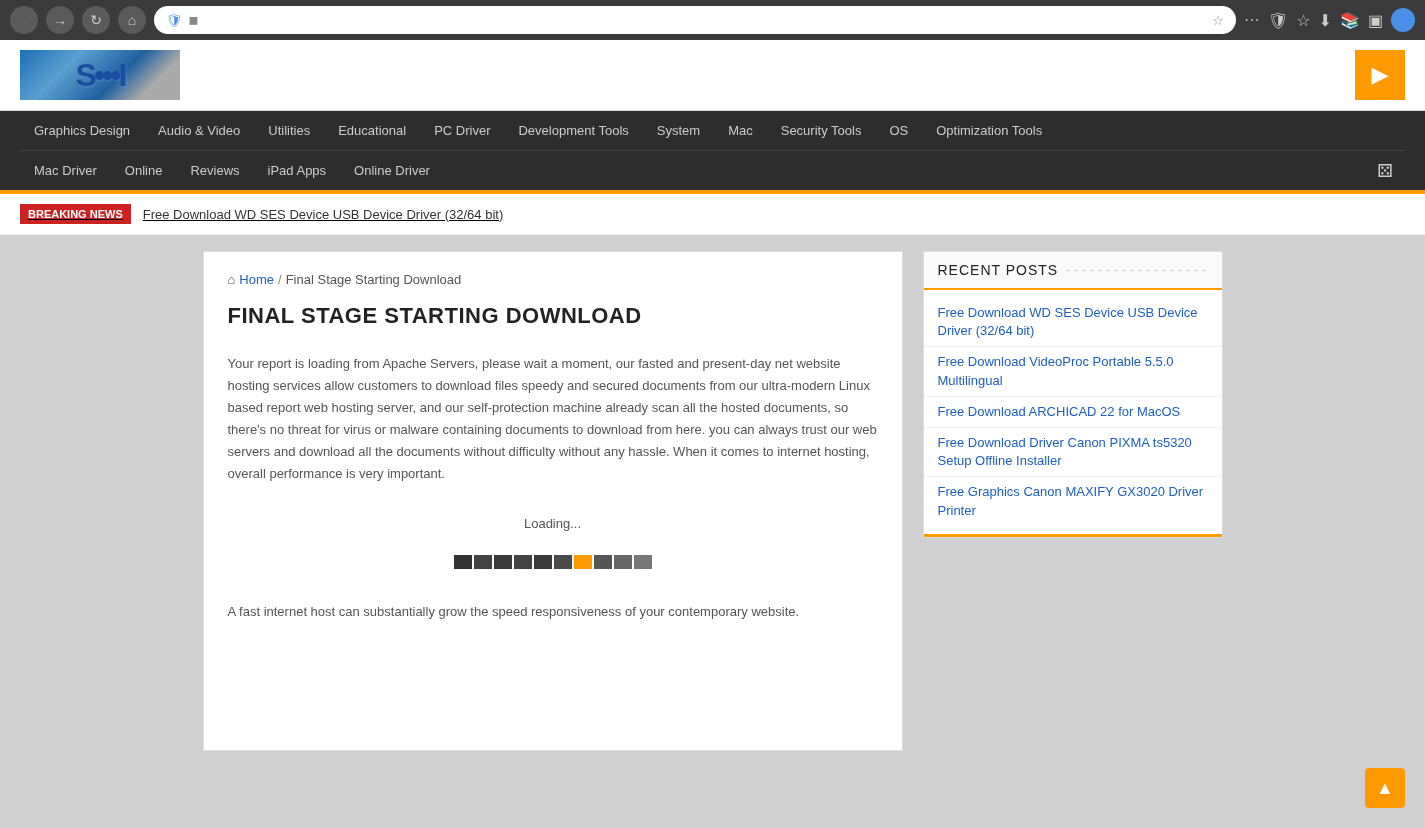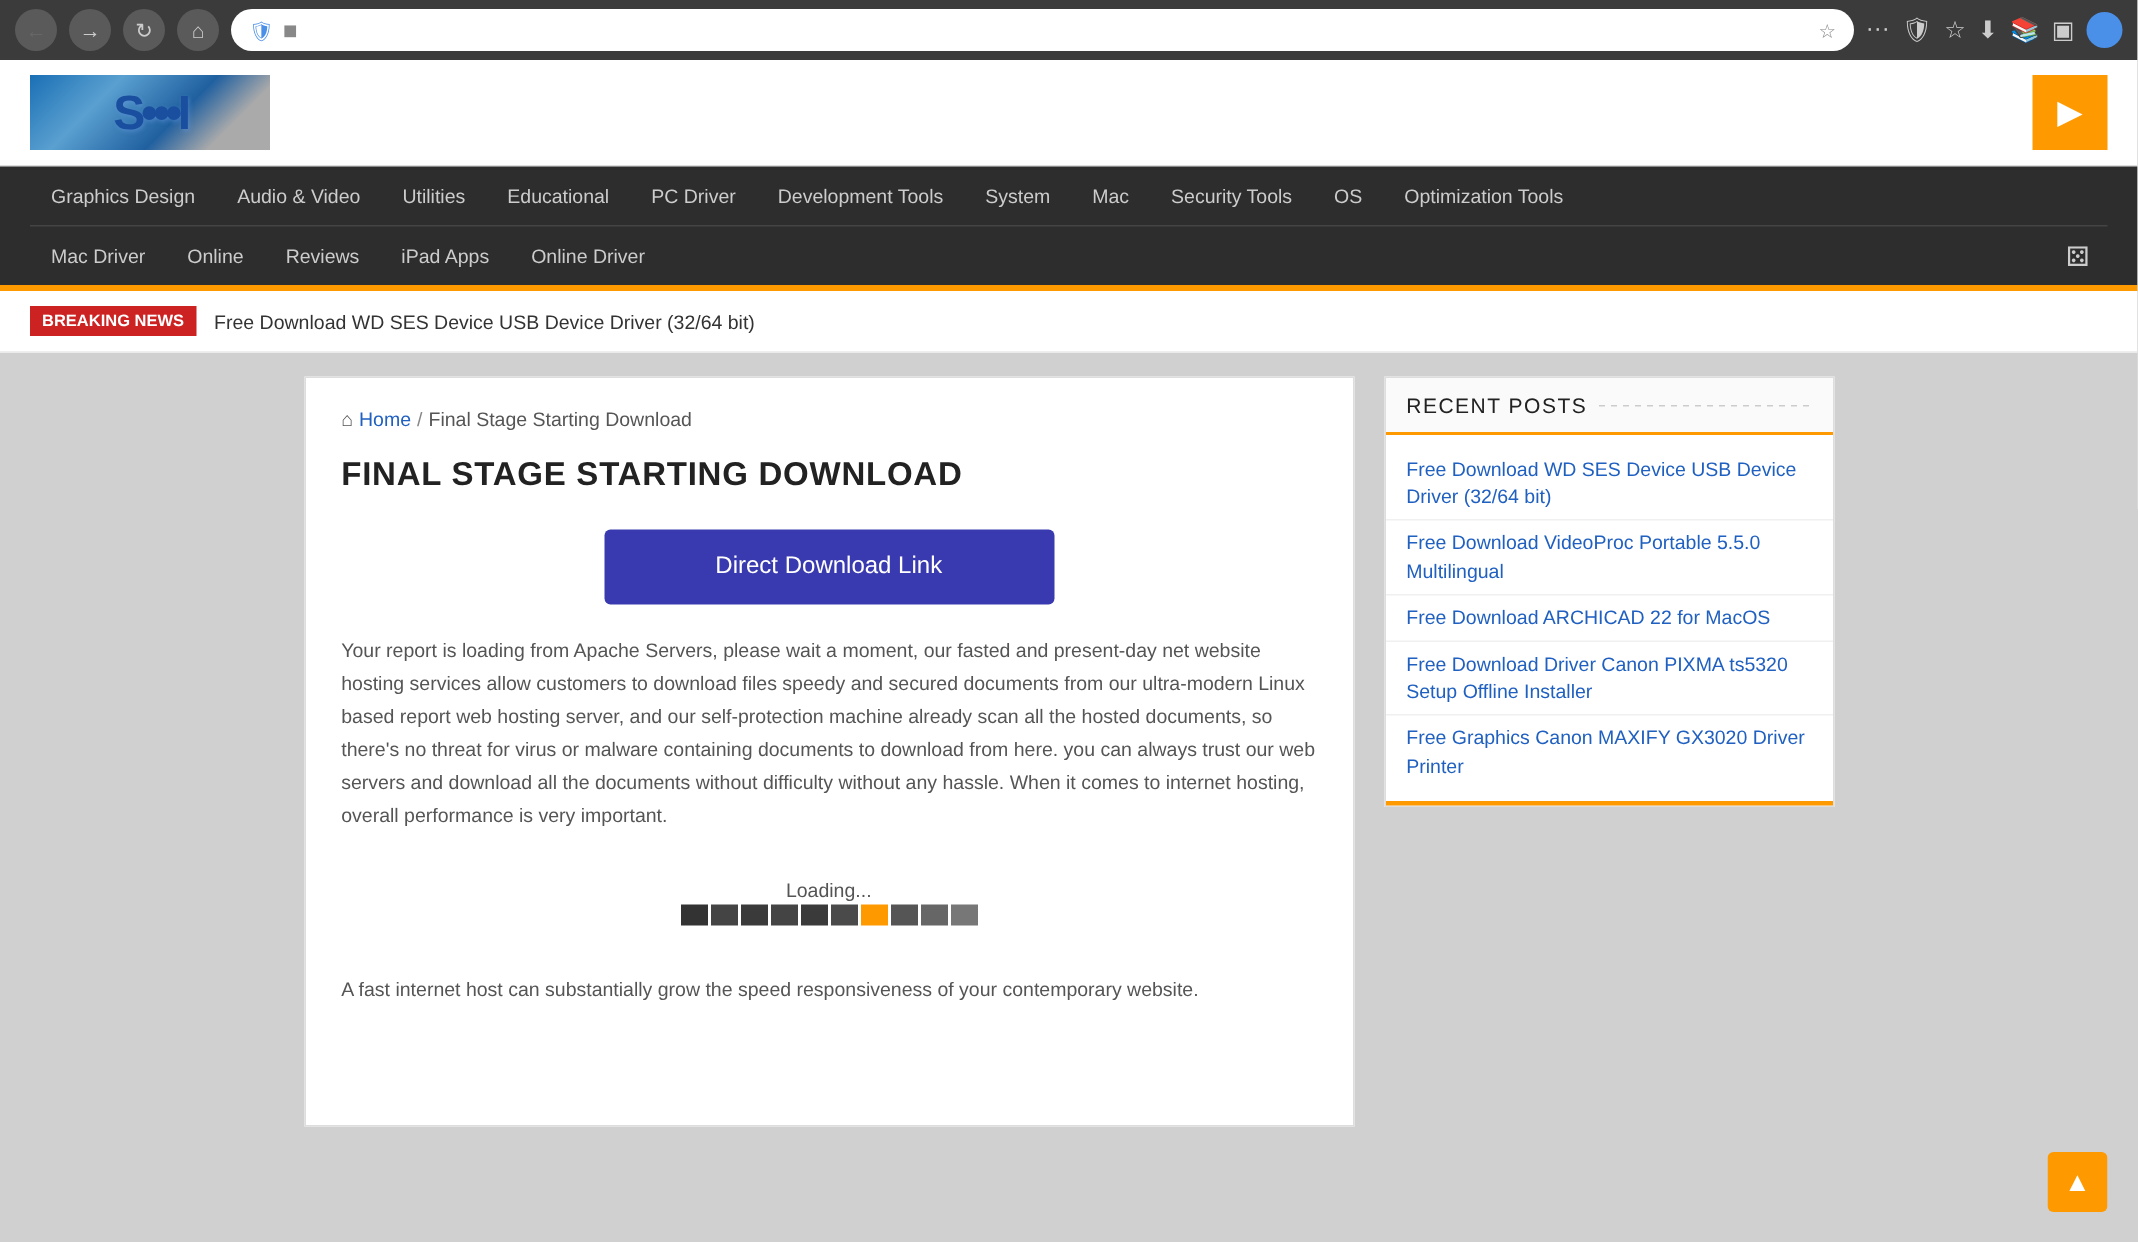--- a/index.html
+++ b/index.html
@@ -111,20 +111,21 @@
     }
 
     
     .breaking-news-bar {
       background: #fff;
       padding: 10px 20px;
       display: flex;
       align-items: center;
       gap: 12px;
       border-bottom: 1px solid #eee;
+      text-decoration: underline;
     }
     .breaking-badge {
       background: #cc2222;
       color: #fff;
       font-size: 11px;
       font-weight: bold;
       padding: 4px 8px;
       text-transform: uppercase;
       white-space: nowrap;
     }
@@ -192,21 +193,21 @@
       line-height: 1.7;
       color: #555;
     }
 
     
     .loading-section {
       margin: 30px 0;
       display: flex;
       flex-direction: column;
       align-items: center;
-      gap: 2px;
+      gap: 24px;
     }
     .loading-text {
       font-size: 13px;
       color: #555;
     }
     .loading-bar-wrap {
       display: flex;
       gap: 2px;
     }
     .loading-segment {
@@ -363,23 +364,20 @@
 
       <div class="breadcrumb">
         <span>⌂</span>
         <a href="#">Home</a>
         <span class="sep">/</span>
         <span class="current">Final Stage Starting Download</span>
       </div>
 
       <h1 class="article-title">Final Stage Starting Download</h1>
 
-      <div class="download-btn-wrap">
-        <button class="download-btn">Direct Download Link</button>
-      </div>
 
       <p class="article-body">Your report is loading from Apache Servers, please wait a moment, our fasted and present-day net website hosting services allow customers to download files speedy and secured documents from our ultra-modern Linux based report web hosting server, and our self-protection machine already scan all the hosted documents, so there's no threat for virus or malware containing documents to download from here. you can always trust our web servers and download all the documents without difficulty without any hassle. When it comes to internet hosting, overall performance is very important.</p>
 
       <div class="loading-section">
         <span class="loading-text">Loading...</span>
         <div class="loading-bar-wrap" id="loading-bar">
             <div class="loading-segment" style="background: rgb(51, 51, 51);"></div>
             <div class="loading-segment" style="background: rgb(68, 68, 68);"></div>
             <div class="loading-segment" style="background: rgb(58, 58, 58);"></div>
             <div class="loading-segment" style="background: rgb(68, 68, 68);"></div>

